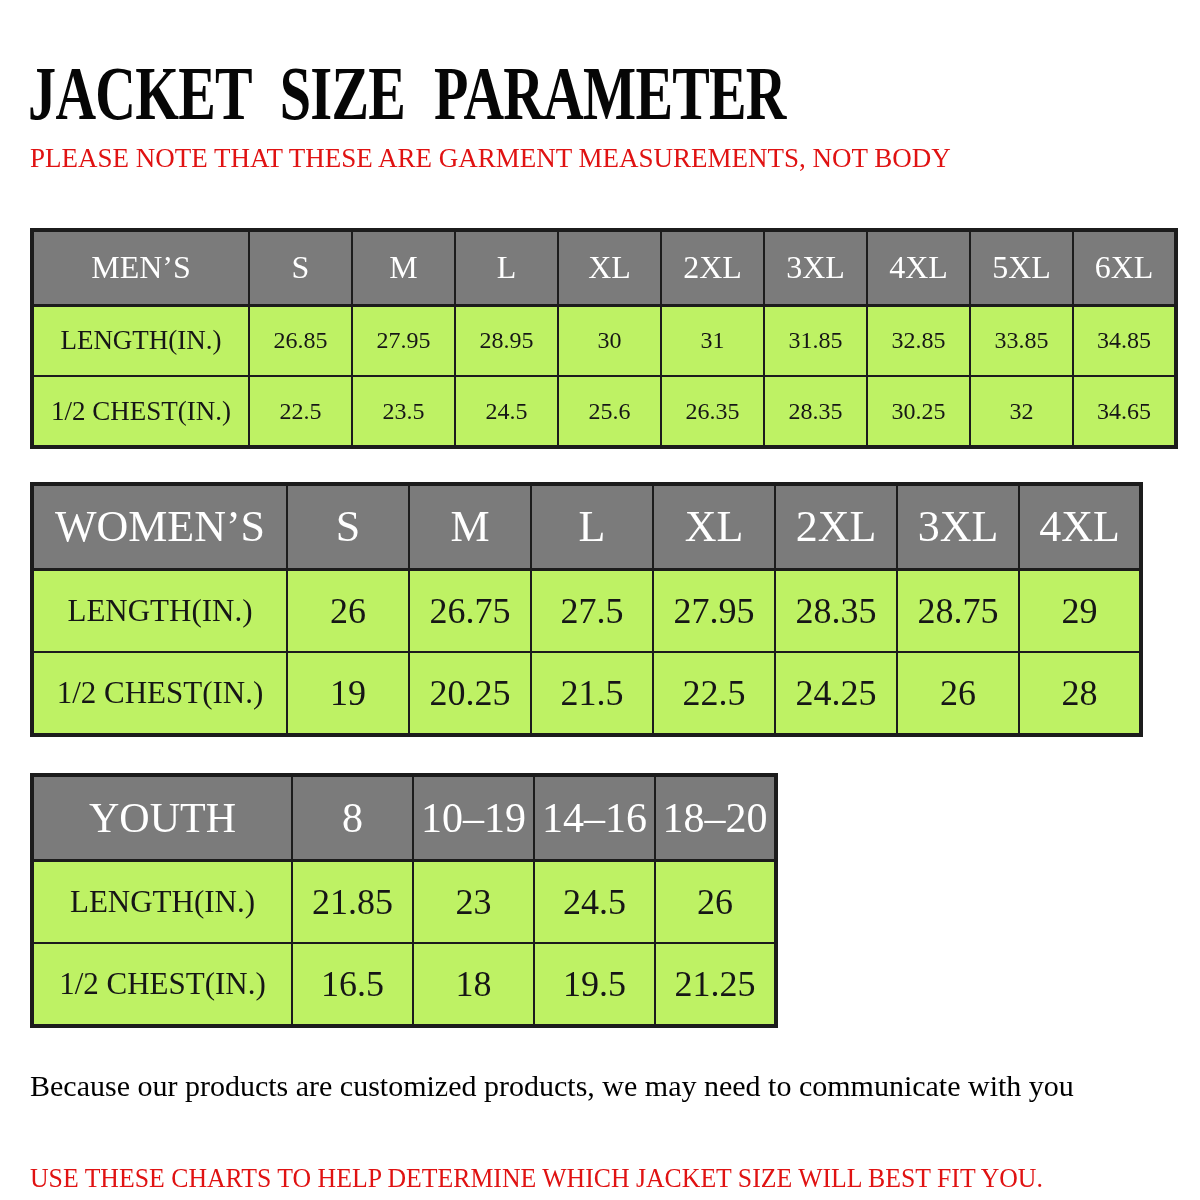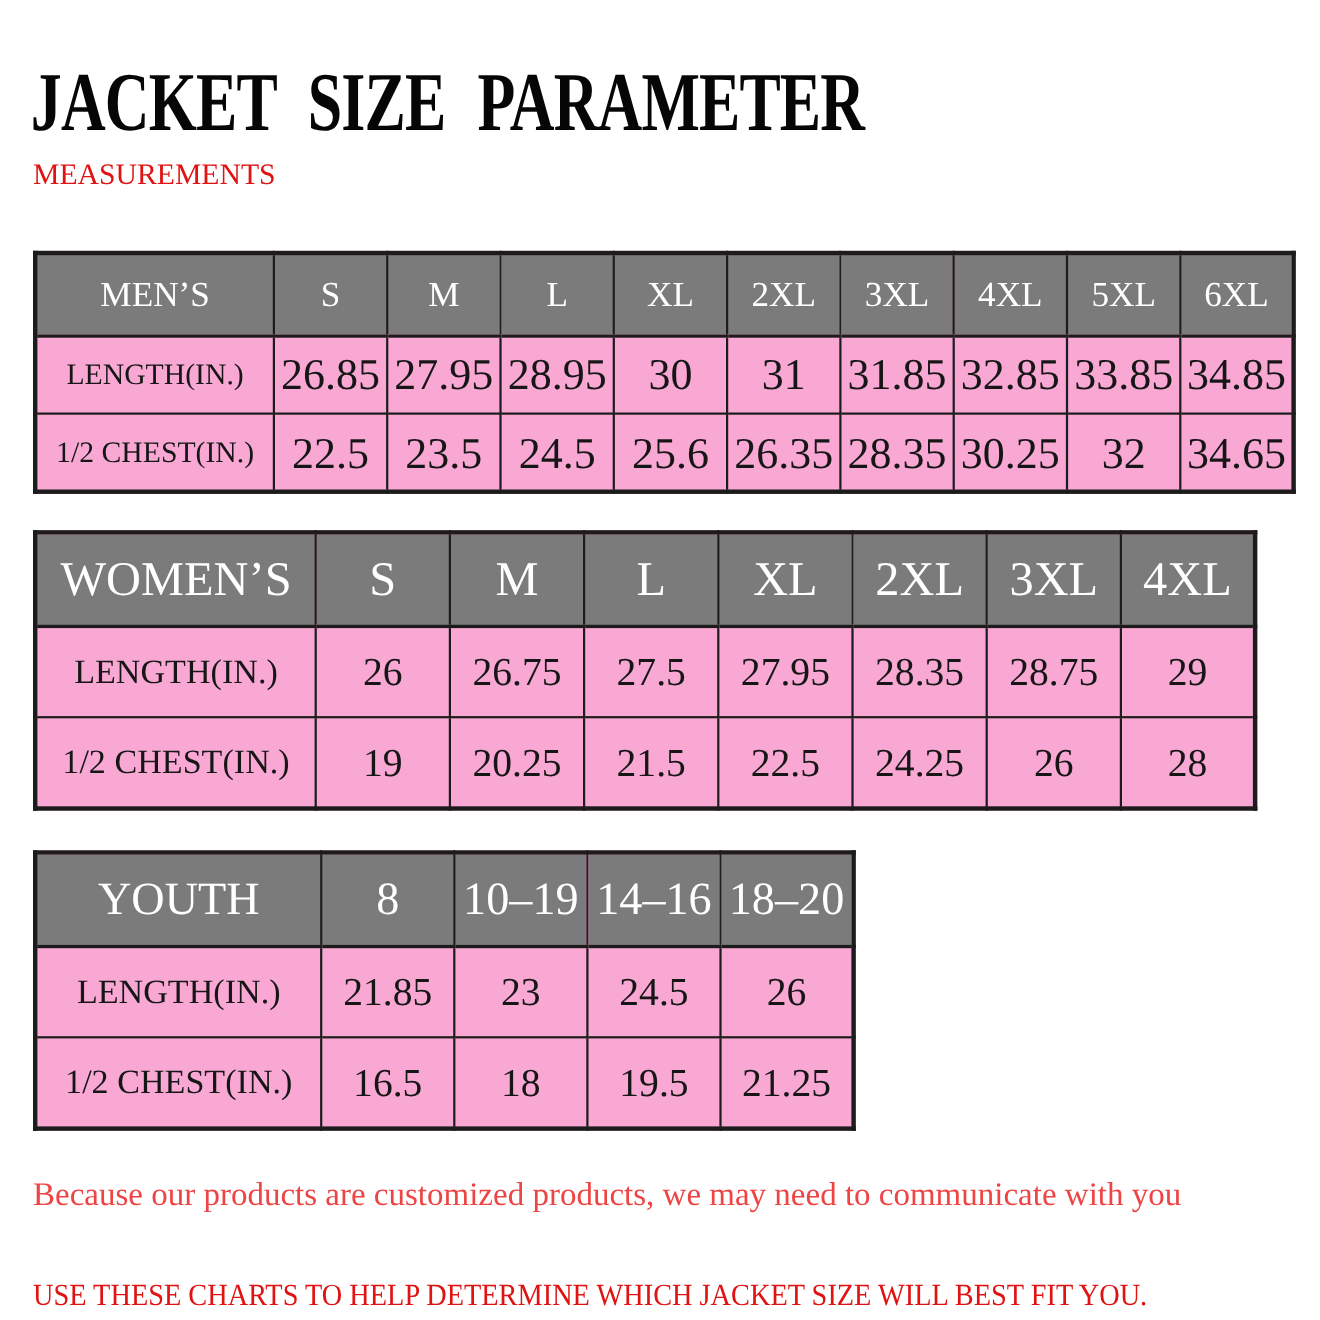--- a/index.html
+++ b/index.html
@@ -12,72 +12,72 @@
     font-size:76px; font-weight:bold; color:#060606; line-height:1.05;
     letter-spacing:-1px; word-spacing:0.28em; white-space:nowrap;
     transform:scaleX(0.74); transform-origin:0 50%;
   }
   .note {
     position:absolute; left:30px; top:108px; color:#e01212;
     font-size:27px; line-height:1.4; font-weight:normal; letter-spacing:0;
   }
   table.size-table {
     position:absolute; border-collapse:collapse; table-layout:fixed;
-    border:4px solid #1c1c1c; background:#f9a8d4;padding-left:12px;
+    border:4px solid #1c1c1c; background:#bef264;padding-left:12px;
   }
   table.size-table th, table.size-table td {
     border:2px solid #1c1c1c; text-align:center; vertical-align:middle;
     padding:0; overflow:hidden; white-space:nowrap;
   }
   table.size-table th {
     background:#7b7b7b; color:#ffffff; font-weight:normal;
     border-bottom:3px solid #1c1c1c;
   }
   table.size-table td { color:#161616; }
   
   .mens { left:30px; top:196px; width:1144px; }
   .mens tr.hrow { height:75px; }
   .mens tr.drow { height:71px; }
   .mens th { font-size:32px; }
-  .mens td { font-size:40px; }
+  .mens td { font-size:24px; }
   .mens td.rowlabel { font-size:27px; }
   
   .womens { left:30px; top:450px; width:1107px; }
   .womens tr.hrow { height:85px; }
   .womens tr.drow { height:83px; }
   .womens th { font-size:44px; }
   .womens td { font-size:36px; }
   .womens td.rowlabel { font-size:31px; }
   
   .youth { left:30px; top:741px; width:744px; }
   .youth tr.hrow { height:85px; }
   .youth tr.drow { height:83px; }
   .youth th { font-size:42px; }
   .youth td { font-size:36px; }
   .youth td.rowlabel { font-size:31px; }
 
   .footer-para {
-    position:absolute; left:30px; top:1032px; color:#ef4444;
+    position:absolute; left:30px; top:1032px; color:#000000;
     font-size:30px; line-height:1.45; white-space:nowrap;
   }
   .cta {
     position:absolute; left:30px; top:1130px; color:#e01212;
     font-size:28px; white-space:nowrap; transform:scaleX(0.92);
     transform-origin:0 50%;
   }
 </style>
 </head>
 <body>
 
 <div class="page">
 
   <h1 class="title">JACKET SIZE PARAMETER</h1>
 
   <div class="note">
-    <div>MEASUREMENTS</div>
+    <div>PLEASE NOTE THAT THESE ARE GARMENT MEASUREMENTS, NOT BODY</div>
   </div>
 
   <table class="size-table mens">
     <colgroup>
       <col style="width:217px">
         <col style="width:103px">
         <col style="width:103px">
         <col style="width:103px">
       <col style="width:103px">
         <col style="width:103px">

